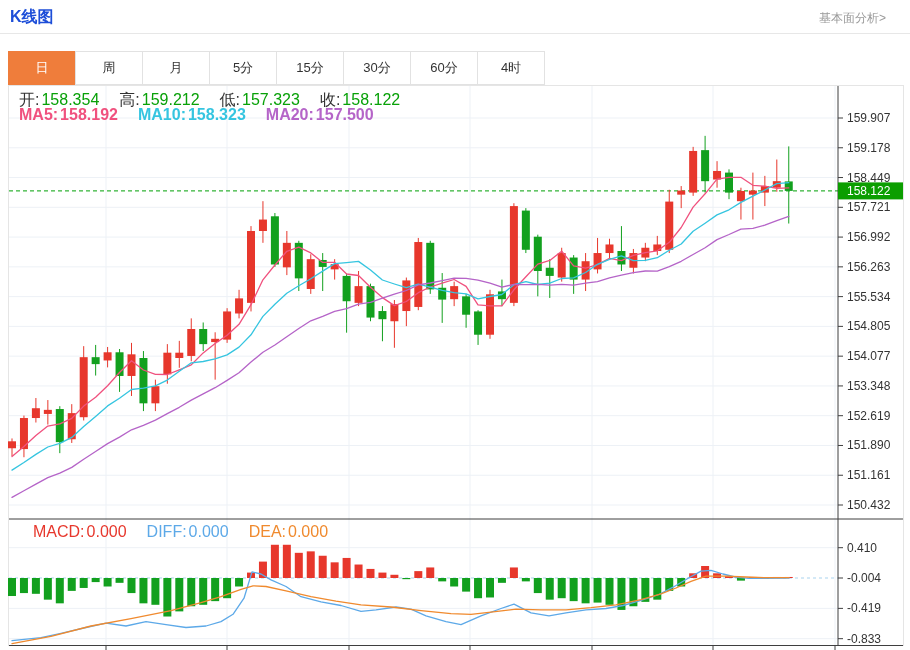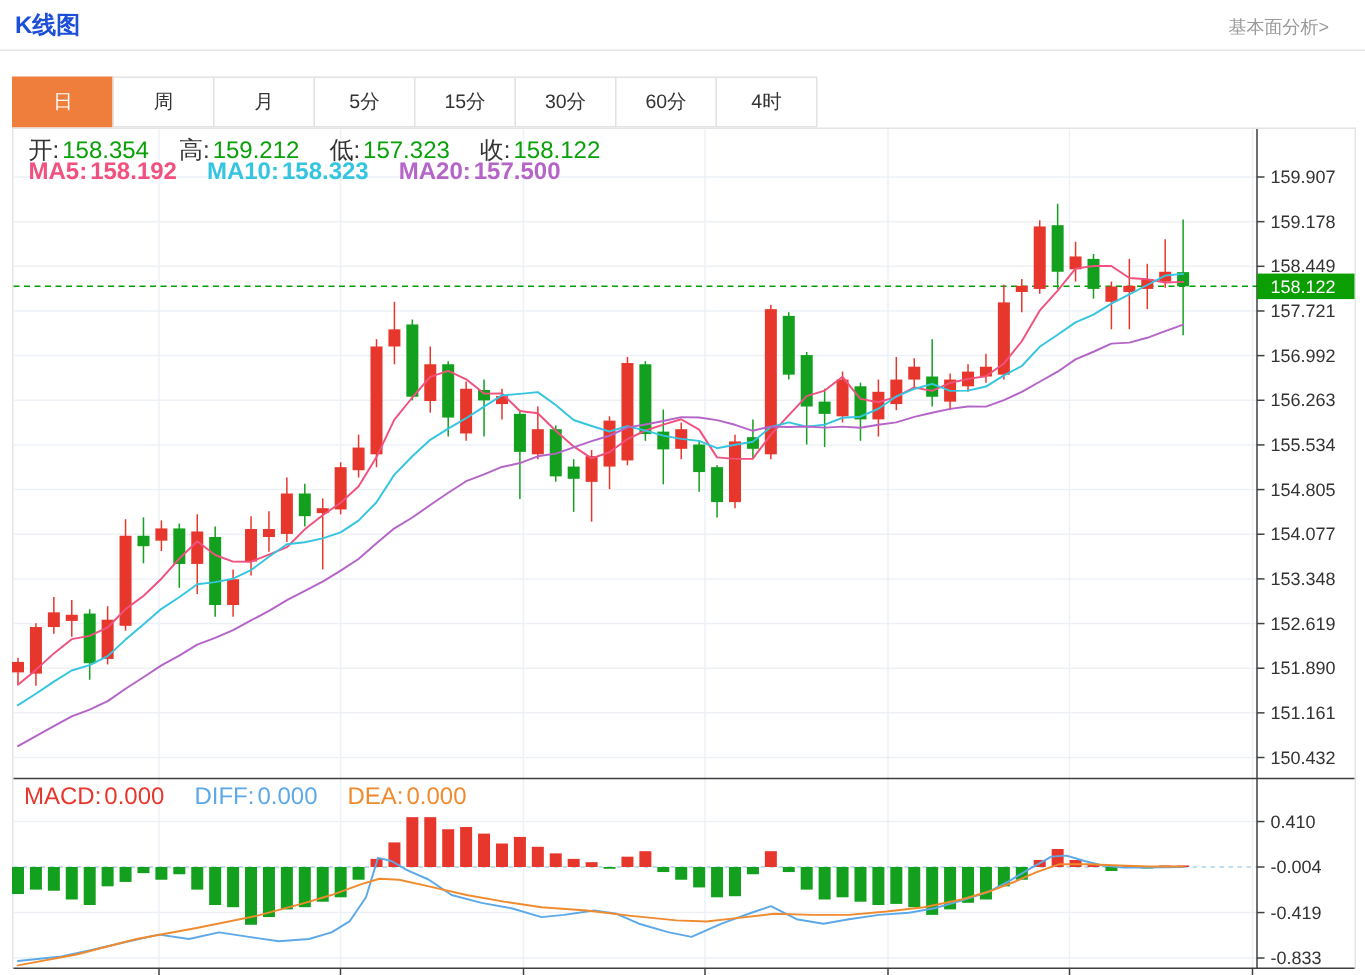--- a/index.html
+++ b/index.html
@@ -14,21 +14,21 @@
   .tab:first-child{margin-left:0;}
   .tab.active{color:#fff;border-color:transparent;}
   .chartbox{position:absolute;left:8px;top:85px;width:894px;height:560px;
             border-left:1px solid #e5e5e5;border-top:1px solid #e5e5e5;border-right:1px solid #e5e5e5;}
   .chartbox svg{position:absolute;left:0;top:0;overflow:visible;}
   .legend{position:absolute;font-size:16px;white-space:nowrap;pointer-events:none;}
   .legend span{margin-right:6px;}
   .legend .grp{margin-right:14px;}
   #ohlc-row{left:10px;top:4px;}
   #ma-row{left:10px;top:20px;font-weight:bold;}
-  #macd-row{left:7px;top:437px;}
+  #macd-row{left:24px;top:437px;}
 </style>
 </head>
 <body>
 
 <div class="header-bar"></div>
 <div class="page-title">K线图</div>
 <a class="fund-link">基本面分析&gt;</a>
 
 <div class="tabs" id="tabs">
     <div class="tab active" style="background: rgb(239, 125, 59);">日</div>

